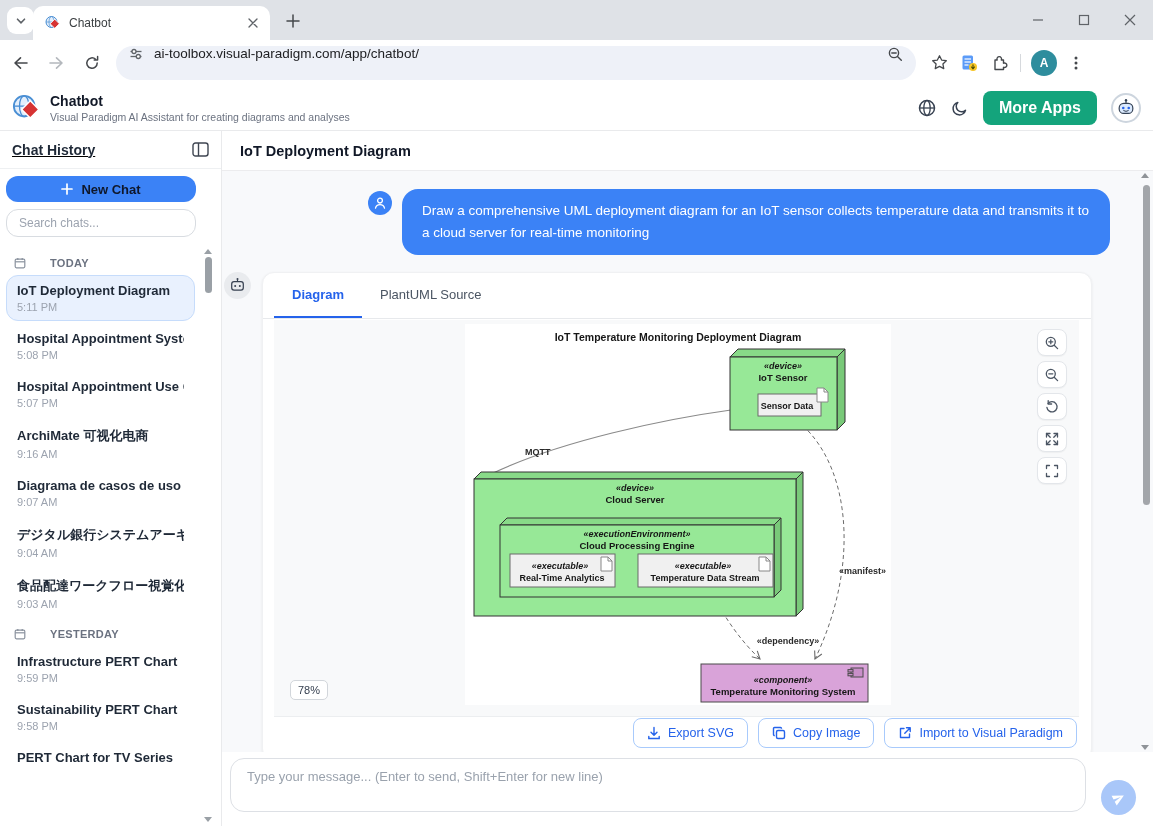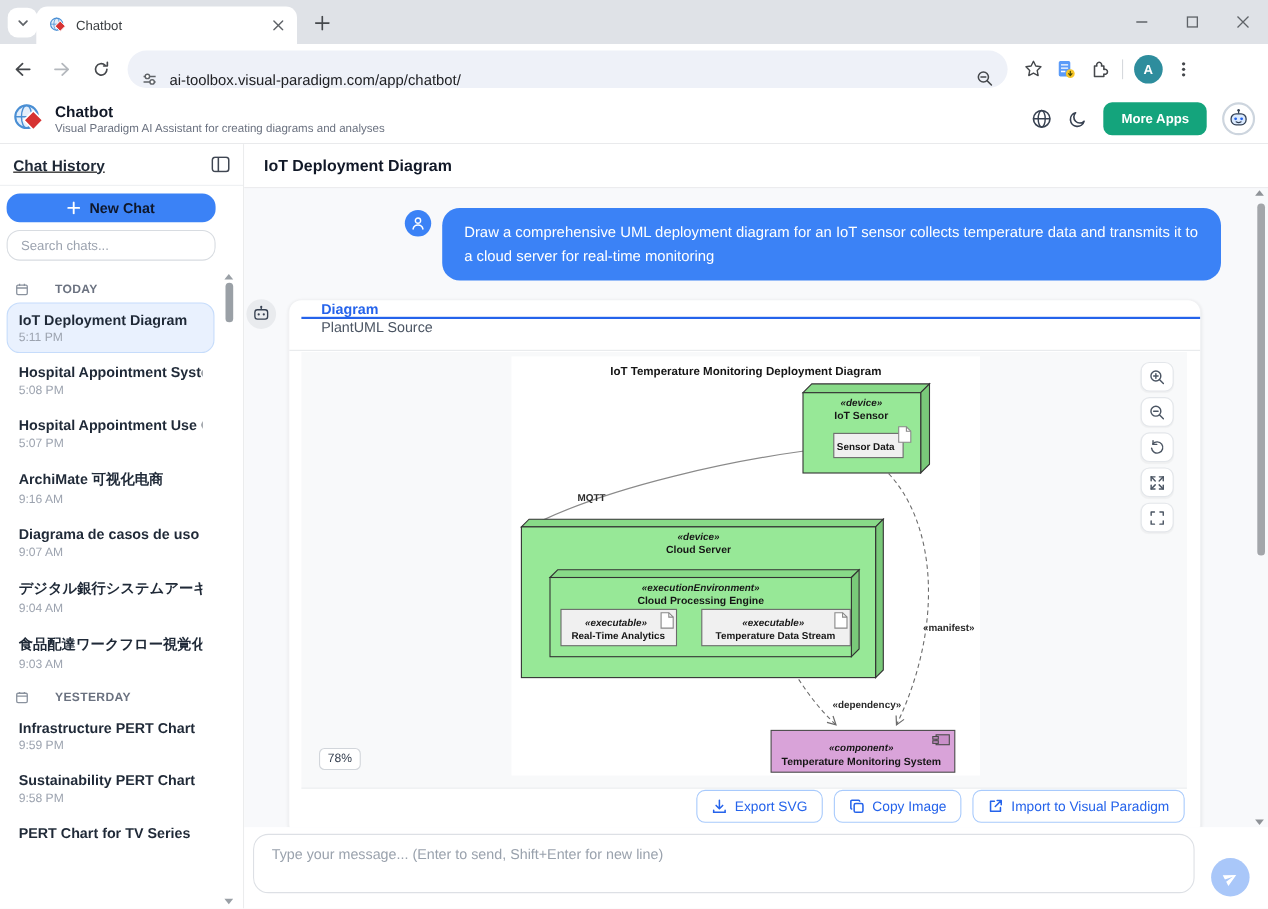--- a/index.html
+++ b/index.html
@@ -13,34 +13,34 @@
   .tab { position:absolute; left:33px; top:6px; width:237px; height:34px; background:#fff; border-radius:10px 10px 0 0; display:flex; align-items:center; padding:0 8px 0 12px; }
   .tab-title { flex:1; font-size:12px; color:#3c4043; margin-left:8px; white-space:nowrap; overflow:hidden; }
   .tab-close { width:18px; height:18px; display:flex; align-items:center; justify-content:center; border-radius:50%; }
   .newtab { position:absolute; left:281px; top:9px; width:24px; height:24px; display:flex; align-items:center; justify-content:center; }
   .wincontrols { position:absolute; right:0; top:0; height:40px; display:flex; }
   .winbtn { width:46px; height:40px; display:flex; align-items:center; justify-content:center; }
 
   
   .toolbar { position:absolute; top:40px; left:0; right:0; height:45px; background:#fff; display:flex; align-items:center; }
   .navbtn { width:32px; height:32px; display:flex; align-items:center; justify-content:center; border-radius:50%; margin-left:4px; }
-  .omnibox { margin-left:8px; width:800px; height:34px; background:#eef1f8; border-radius:17px; display:flex; align-items:flex-end; padding:0 12px; }
+  .omnibox { margin-left:8px; width:800px; height:34px; background:#eef1f8; border-radius:17px; display:flex; align-items:flex-start; padding:0 12px; }
   .urltext { flex:1; font-size:13.5px; color:#202124; margin-left:10px; white-space:nowrap; }
   .tb-right { display:flex; align-items:center; margin-left:8px; }
   .tb-icon { width:30px; height:30px; display:flex; align-items:center; justify-content:center; }
   .tb-sep { width:1px; height:18px; background:#d6d9dd; margin:0 6px; }
   .tb-avatar { width:26px; height:26px; border-radius:50%; background:#2e8d9d; color:#fff; font-size:12px; font-weight:bold; display:flex; align-items:center; justify-content:center; margin:0 4px; }
 
   
   .appheader { position:absolute; top:85px; left:0; right:0; height:46px; background:#fff; border-bottom:1px solid #e9eaec; display:flex; align-items:center; padding:0 12px; }
   .app-title-wrap { margin-left:8px; }
   .app-title { font-size:14px; font-weight:bold; color:#111827; }
   .app-sub { font-size:10.5px; color:#6b7280; margin-top:2px; }
   .ah-right { margin-left:auto; display:flex; align-items:center; gap:14px; }
-  .more-apps { background:#14a47c; color:#fff; font-size:12px; font-weight:bold; border:none; border-radius:8px; padding:8px 16px; }
+  .more-apps { background:#14a47c; color:#fff; font-size:16px; font-weight:bold; border:none; border-radius:8px; padding:8px 16px; }
   .bot-badge { width:30px; height:30px; border-radius:50%; border:2px solid #cdd5de; background:#fff; display:flex; align-items:center; justify-content:center; }
 
   
   .sidebar { position:absolute; top:131px; left:0; width:222px; bottom:0; background:#fff; border-right:1px solid #e9eaec;text-decoration:underline; }
   .sb-head { height:38px; display:flex; align-items:center; justify-content:space-between; padding:0 12px; border-bottom:1px solid #eef0f2; }
   .sb-title { font-size:14px; font-weight:bold; color:#1f2937; }
   .newchat { position:absolute; left:6px; right:25px; top:45px; height:26px; background:#3b82f6; color:#0f172a; border:none; border-radius:12px; font-size:13px; font-weight:bold; display:flex; align-items:center; justify-content:center; gap:8px; }
   .sb-search { position:absolute; left:6px; right:25px; top:78px; height:28px; border:1px solid #d8dce1; border-radius:12px; font-size:12px; padding:0 12px; color:#374151; background:#fff; }
   .sb-search::placeholder { color:#9ca3af; }
   .chat-list { position:absolute; top:116px; left:0; right:22px; bottom:0; overflow:hidden; padding:4px 4px 0 6px; }
@@ -61,21 +61,21 @@
   .page-title { font-size:14.5px; font-weight:bold; color:#111827; }
   .chat-area { position:absolute; top:40px; left:0; right:0; bottom:74px; overflow:hidden; }
 
   .user-row { position:absolute; top:18px; left:146px; right:20px; }
   .user-avatar { position:absolute; left:0; top:2px; width:24px; height:24px; border-radius:50%; background:#3b82f6; display:flex; align-items:center; justify-content:center; }
   .bubble { margin-left:34px; width:708px; background:#3b82f6; color:#fff; border-radius:16px; padding:11px 20px; font-size:13.5px; line-height:22px; }
 
   .bot-avatar { position:absolute; left:2px; top:101px; width:27px; height:27px; border-radius:50%; background:#e9ebee; display:flex; align-items:center; justify-content:center; }
 
   .card { position:absolute; left:40px; top:101px; width:830px; height:489px; background:#fff; border:1px solid #f0f1f3; border-radius:12px; box-shadow:0 1px 3px rgba(0,0,0,.07); }
-  .tabs { height:46px; border-bottom:1px solid #e7e9ec; display:flex; align-items:stretch; padding-left:11px;flex-direction:column; }
+  .tabs { height:46px; border-bottom:1px solid #e7e9ec; display:flex; align-items:stretch; padding-left:11px; }
   .tabbtn { display:flex; align-items:center; padding:0 18px; font-size:13px; color:#4b5563; border-bottom:2px solid transparent; }
   .tabbtn.active { color:#2563eb; border-bottom-color:#2563eb; font-weight:bold; }
 
   .canvas { position:absolute; left:11px; top:47px; width:805px; height:397px; background:#f8f9fa; border-bottom:1px solid #eceef0; }
   .diagram-white { position:absolute; left:191px; top:4px; width:426px; height:381px; background:#fff; }
   .zoomcol { position:absolute; left:763px; top:9px; display:flex; flex-direction:column; gap:5px; }
   .zoombtn { width:30px; height:27px; background:#fff; border:1px solid #e3e6ea; border-radius:8px; display:flex; align-items:center; justify-content:center; box-shadow:0 1px 1px rgba(0,0,0,.04); }
   .zoom-badge { position:absolute; left:16px; top:360px; background:#fff; border:1px solid #d2d6db; border-radius:5px; font-size:11px; color:#374151; padding:3px 7px; }
 
   .actions { position:absolute; top:445px; right:14px; display:flex; gap:10px; }

